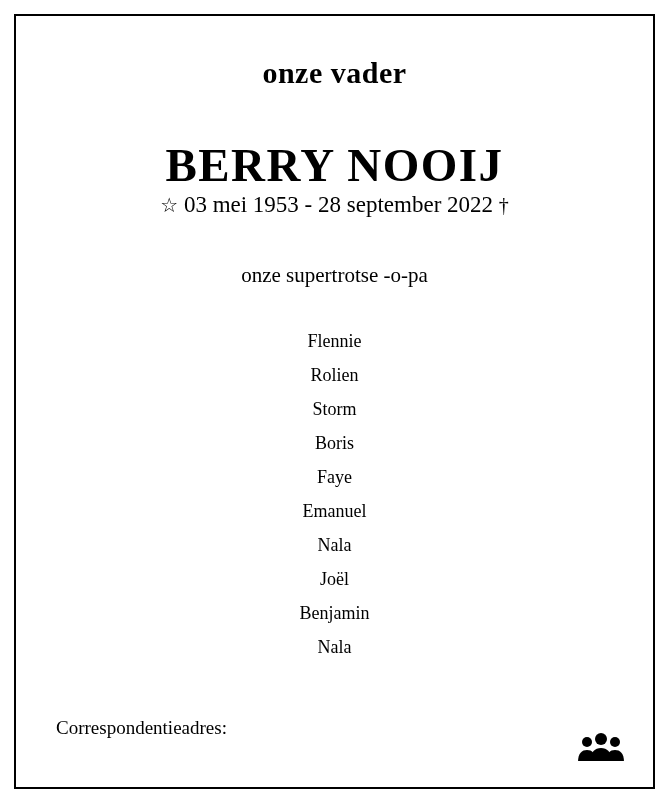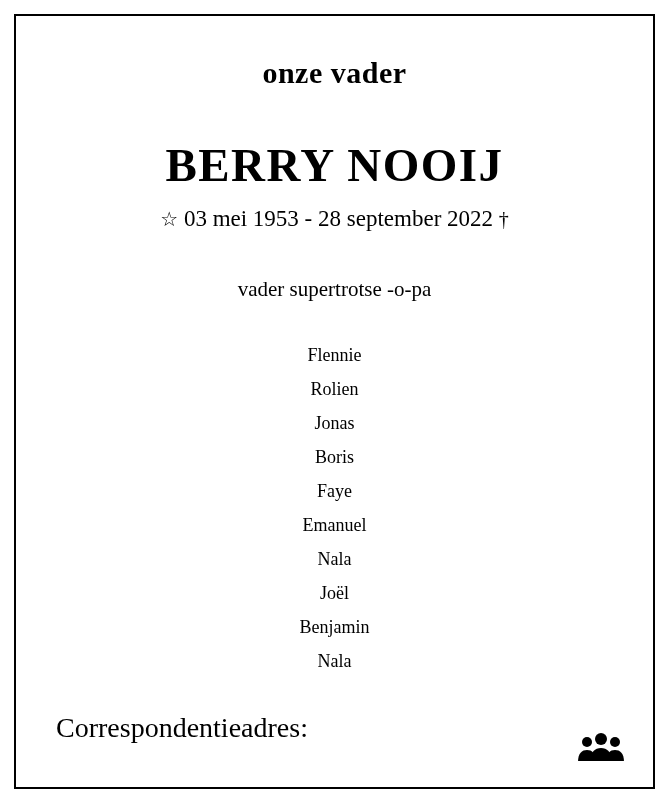--- a/index.html
+++ b/index.html
@@ -49,21 +49,20 @@
   .name {
     text-align: center;
     font-size: 47px;
     font-weight: bold;
     letter-spacing: 1.5px;
     margin-top: 48px;
   }
   .dates {
     text-align: center;
     font-size: 23px;
-    margin-top: 14px;
     white-space: nowrap;
   }
   .dates .symbol {
     font-size: 20px;
   }
   .subtitle {
     text-align: center;
     font-size: 21px;
     margin-top: 45px;
   }
@@ -72,21 +71,21 @@
     text-align: center;
   }
   .names-list .entry {
     font-size: 18px;
     line-height: 34px;
   }
   .address-block {
     position: absolute;
     left: 38px;
     bottom: 42px;
-    font-size: 28px;
+    font-size: 19px;
     line-height: 30px;
   }
   .address-line {
     white-space: nowrap;
   }
   .logo {
     position: absolute;
     right: 26px;
     bottom: 20px;
     width: 48px;
@@ -103,26 +102,26 @@
     <div class="relation">onze vader</div>
 
     <div class="name">BERRY NOOIJ</div>
 
     <div class="dates">
       <span class="symbol">☆</span>
       <span>03 mei 1953 - 28 september 2022</span>
       <span class="symbol">†</span>
     </div>
 
-    <div class="subtitle">vader supertrotse  -o-pa</div>
+    <div class="subtitle">onze supertrotse  -o-pa</div>
 
     <div class="names-list">
       <div class="entry">Flennie</div>
       <div class="entry">Rolien</div>
-      <div class="entry">Jonas</div>
+      <div class="entry">Storm</div>
       <div class="entry">Boris</div>
       <div class="entry">Faye</div>
       <div class="entry">Emanuel</div>
       <div class="entry">Nala</div>
       <div class="entry">Joël</div>
       <div class="entry">Benjamin</div>
       <div class="entry">Nala</div>
     </div>
 
     <div class="address-block">

